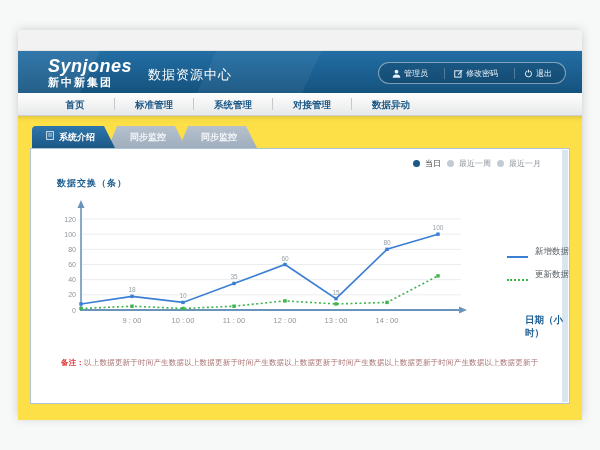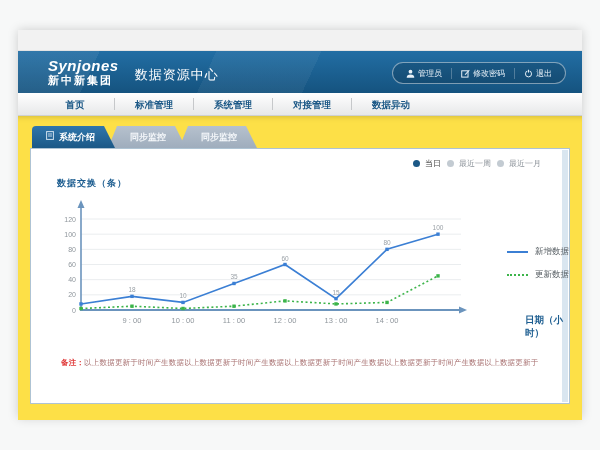--- a/index.html
+++ b/index.html
@@ -15,28 +15,29 @@
   
   .win-strip{height:20px;background:#f2f2f2;border-bottom:1px solid #e3e3e3;}
   
   .app-header{
     position:relative;height:42px;
     background:linear-gradient(115deg,rgba(255,255,255,.07) 0 14%,rgba(255,255,255,0) 14% 34%,rgba(255,255,255,.05) 34% 52%,rgba(255,255,255,0) 52%),
                linear-gradient(#226ea4,#15537f);
     display:flex;align-items:center;
   }
   .logo{margin-left:30px;color:#fff;line-height:1;}
-  .logo .l1{font-size:15px;font-weight:bold;font-style:italic;letter-spacing:.5px;}
+  .logo .l1{font-size:18px;font-weight:bold;font-style:italic;letter-spacing:.5px;}
   .logo .l2{font-size:11px;font-weight:bold;letter-spacing:2px;margin-top:2px;}
   .app-title{color:#fff;font-size:13px;margin-left:16px;margin-top:6px;letter-spacing:1px;}
   .user-pill{
     position:absolute;right:16px;top:11px;height:20px;
     display:flex;align-items:center;
     background:rgba(0,0,0,.14);border:1px solid rgba(255,255,255,.45);border-radius:11px;
     padding:0 4px;
+    gap:7px;
   }
   .pill-item{display:flex;align-items:center;gap:3px;color:#e8f1f8;font-size:8px;padding:0 9px;cursor:pointer;}
   .pill-item + .pill-item{border-left:1px solid rgba(255,255,255,.25);}
   .pill-item svg{display:block;}
   
   .nav{
     height:22px;background:linear-gradient(#ffffff,#e7e8e9);
     border-bottom:1px solid #cfd1d2;display:flex;align-items:center;padding-left:18px;
   }
   .nav-item{
@@ -72,21 +73,21 @@
   
   .radio-row{display:flex;justify-content:flex-end;align-items:center;gap:6px;margin:8px 28px 0 0;height:12px;}
   .radio{display:flex;align-items:center;gap:5px;cursor:pointer;font-size:8px;color:#8b9299;}
   .radio .dot{width:7px;height:7px;border-radius:50%;background:#c3cbd2;}
   .radio.selected{color:#444;}
   .radio.selected .dot{background:#1b5886;}
   
   .ylabel{margin:8px 0 0 26px;font-size:9px;font-weight:bold;color:#1c5d90;letter-spacing:1px;}
   .chart-row{position:relative;margin:2px 0 0 14px;}
   .side-legend{position:absolute;left:462px;top:54px;}
-  .legend-item{display:flex;align-items:center;gap:7px;margin-bottom:11px;}
+  .legend-item{display:flex;align-items:flex-end;gap:7px;margin-bottom:11px;}
   .legend-swatch{width:21px;height:0;border-top:2px solid #3b7fd4;}
   .legend-label{font-size:8.5px;color:#5a6166;}
   .xlabel{position:absolute;left:480px;top:122px;font-size:9.5px;font-weight:bold;color:#1c5d90;}
   
   .note{margin:22px 0 0 30px;font-size:7.5px;letter-spacing:.2px;}
   .note .nlabel{color:#e03a3a;font-weight:bold;text-align:center;}
   .note .ntext{color:#a87070;}
   svg text{font-family:"Liberation Sans","DejaVu Sans",sans-serif;}
 </style>
 </head>

